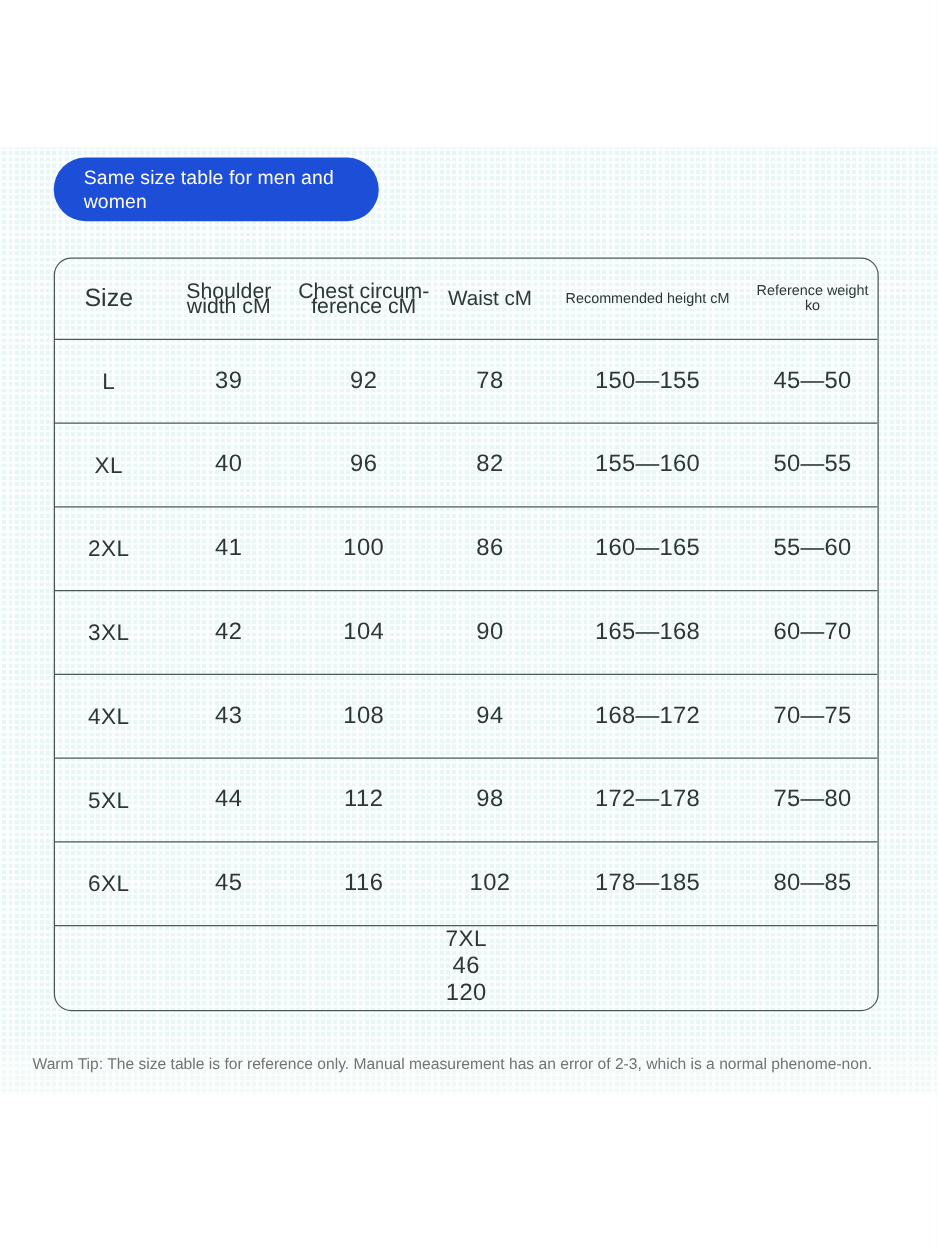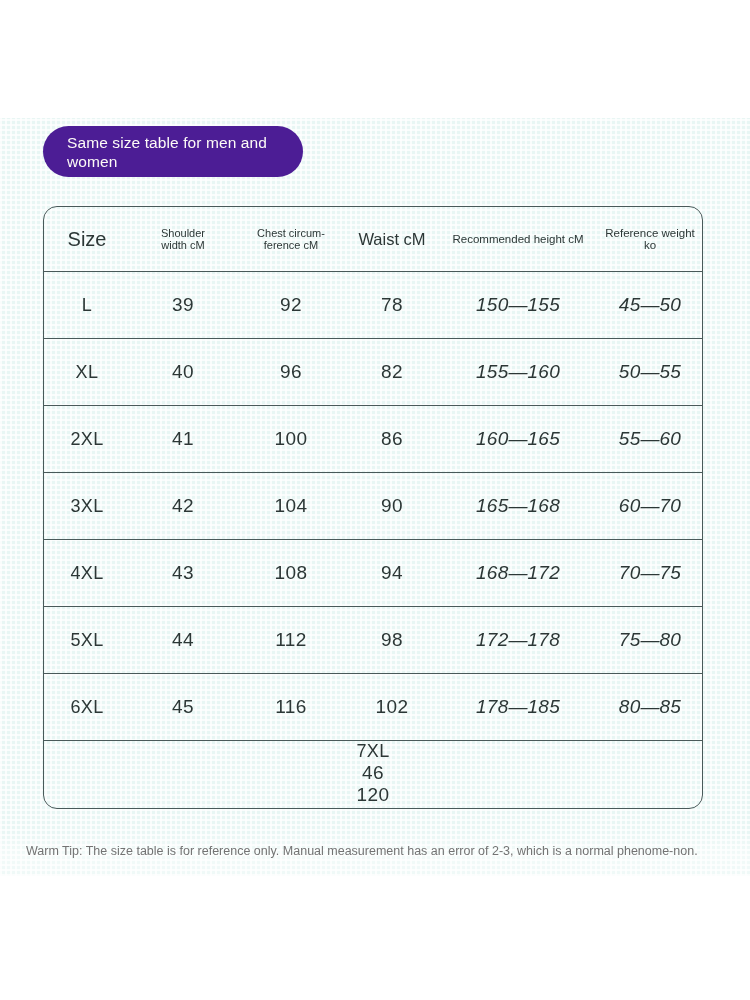--- a/index.html
+++ b/index.html
@@ -49,21 +49,21 @@
     pointer-events: none;
   }
 
   
   #title-pill {
     position: absolute;
     left: 43px;
     top: 126px;
     width: 260px;
     height: 51px;
-    background: #4c1d95;
+    background: #1d4ed8;
     border-radius: 26px;
     box-sizing: border-box;
     padding: 7px 0 0 24px;
     color: #fdfbf7;
     font-size: 15.5px;
     line-height: 19px;
     letter-spacing: 0.1px;
     z-index: 4;
   }
 
@@ -101,32 +101,32 @@
   .c-should { width: 106px; }
   .c-chest  { width: 110px; }
   .c-waist  { width: 92px; }
   .c-height { width: 160px; }
   .c-weight { width: 104px; }
 
   
   .head-row .c-size   { font-size: 20px; }
   .head-row .c-waist  { font-size: 16.5px; text-align: center; }
   .head-row .c-should,
-  .head-row .c-chest  { font-size: 11px; line-height: 12.5px; }
+  .head-row .c-chest  { font-size: 17px; line-height: 12.5px; }
   .head-row .c-height,
   .head-row .c-weight { font-size: 11.5px; }
 
   
   .data-row .cell {
     font-size: 19px;
     letter-spacing: 0.4px;
   }
   .data-row .c-size { font-size: 18px; }
   .data-row .c-height,
-  .data-row .c-weight { letter-spacing: 0.2px; font-style: italic; }
+  .data-row .c-weight { letter-spacing: 0.2px; }
 
   .two-line span { display: block; }
 
   
   #warm-tip {
     position: absolute;
     left: 26px;
     top: 843px;
     width: 690px;
     font-size: 12.5px;

